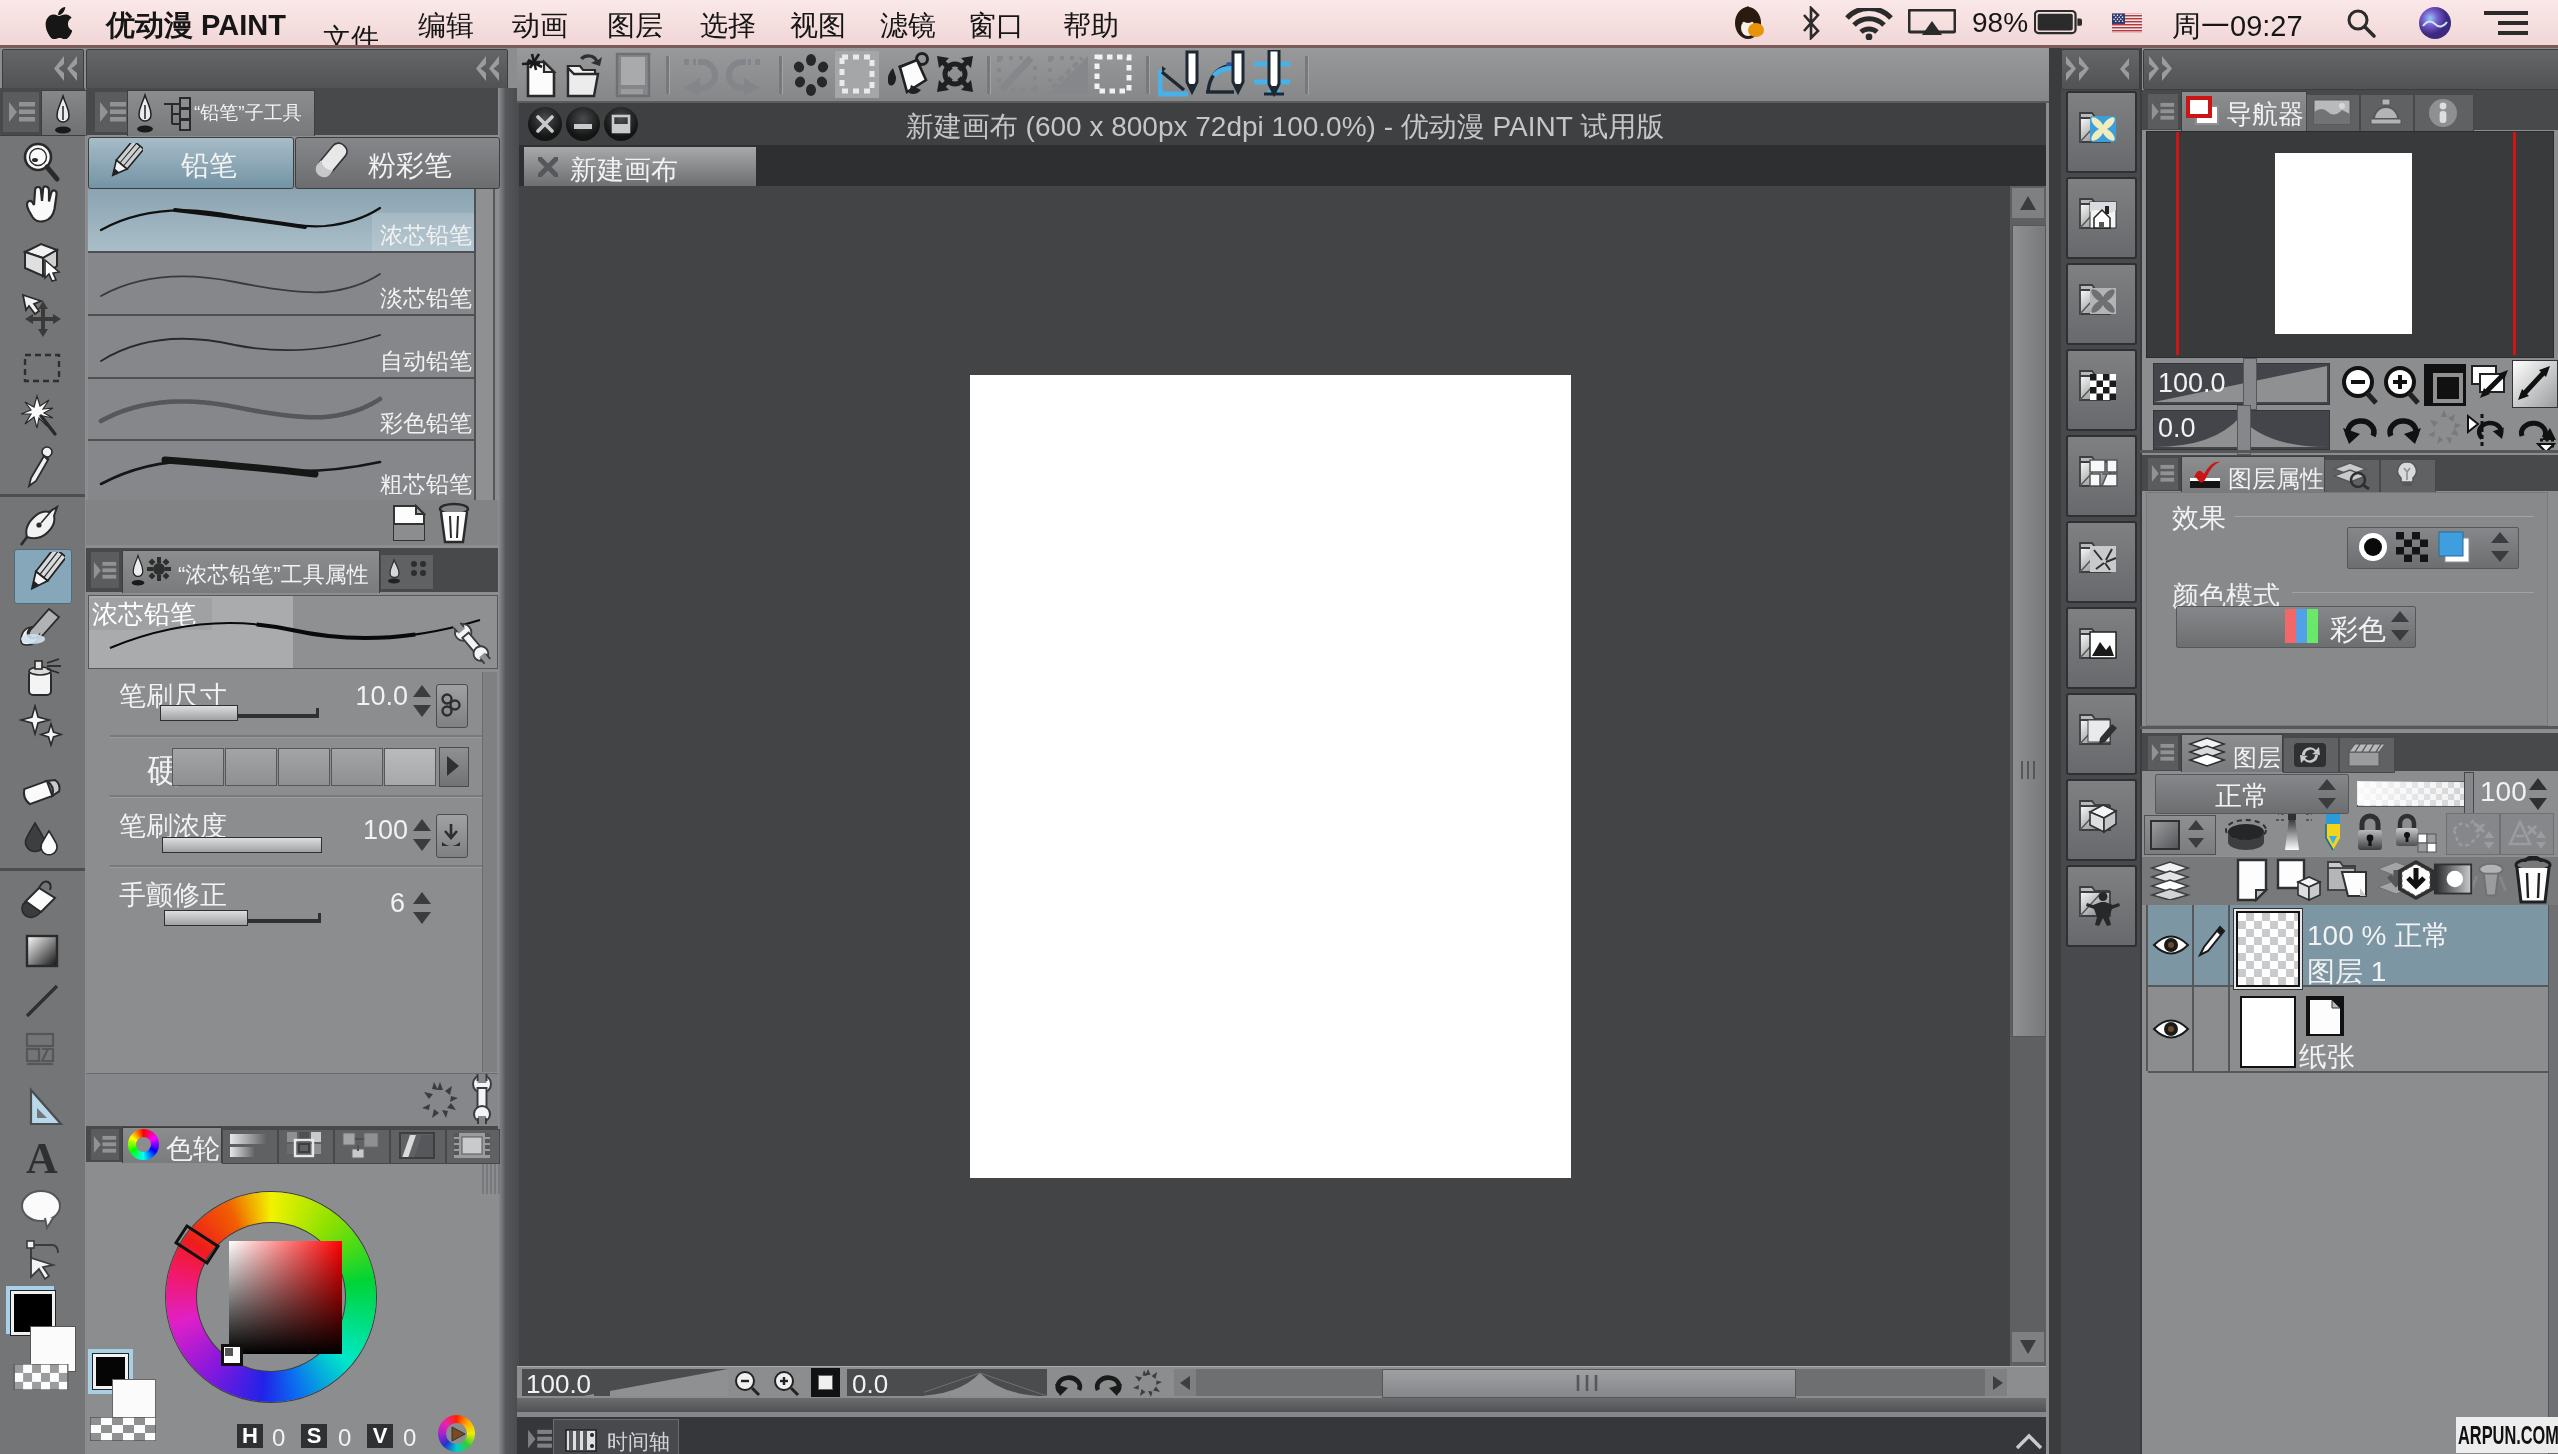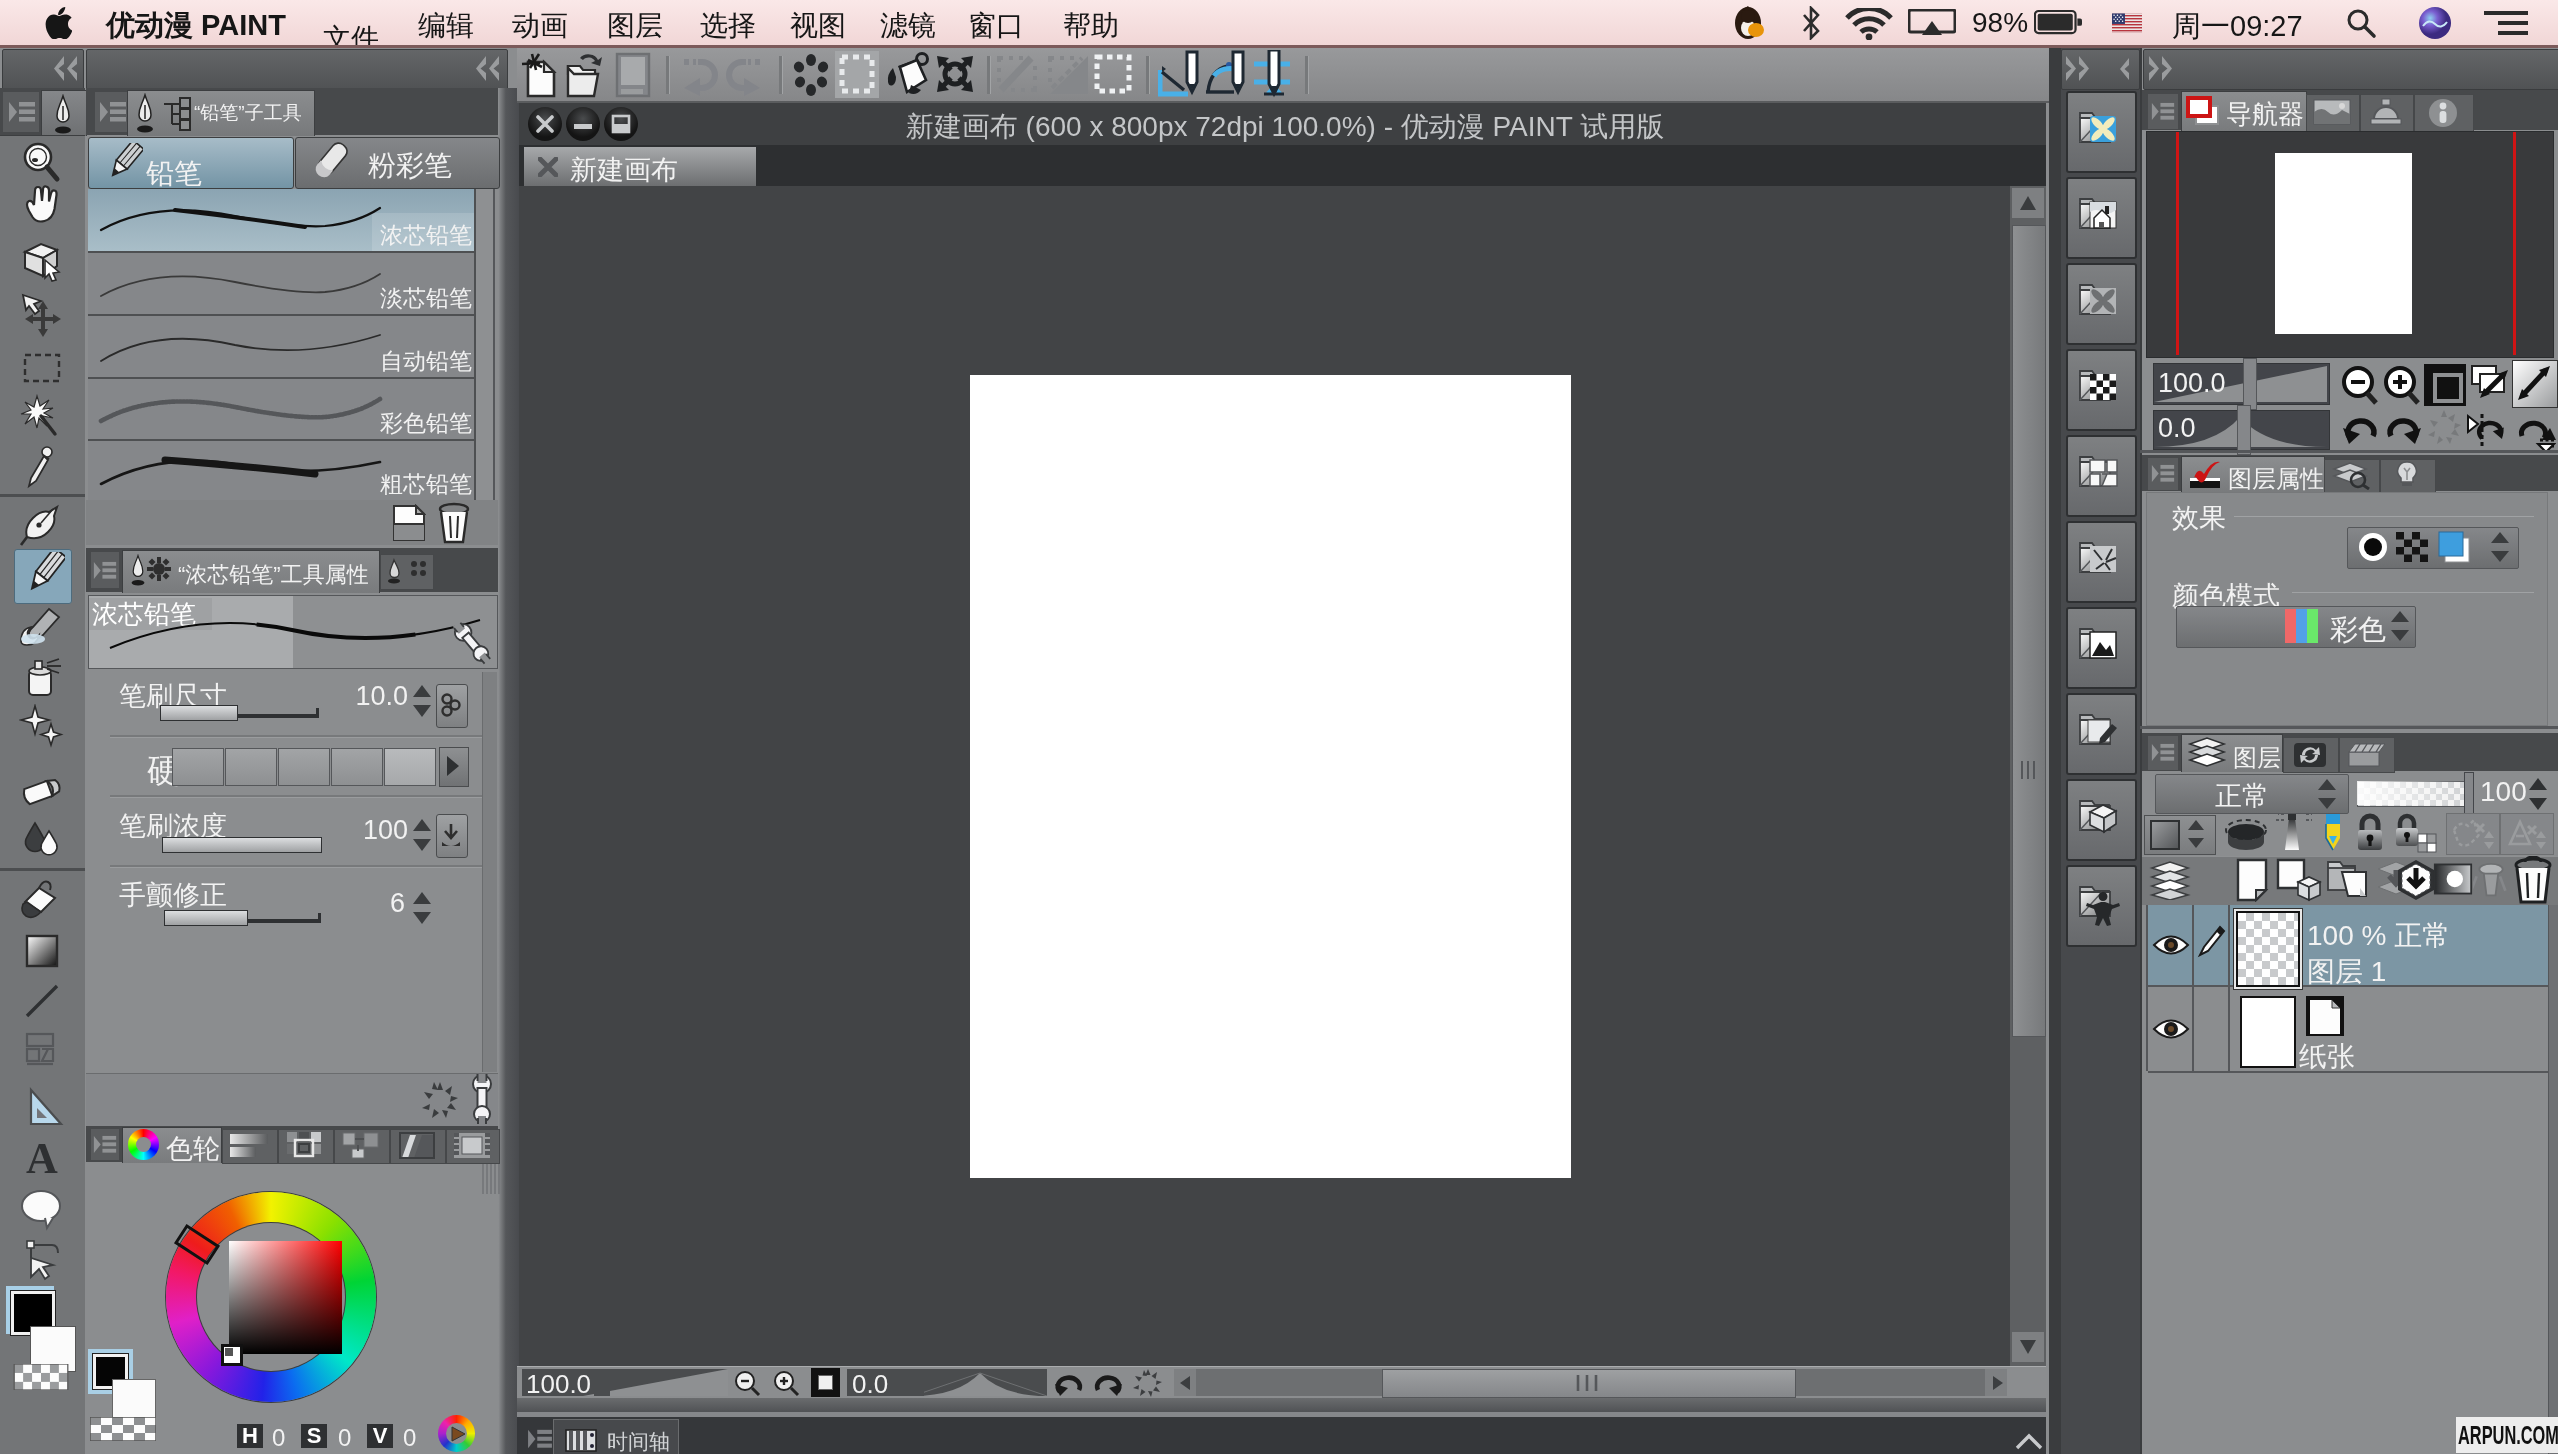--- a/index.html
+++ b/index.html
@@ -341,21 +341,21 @@
 <div class="abs" style="left:295px;top:137px;width:203px;height:50px;background:linear-gradient(#85878a,#6b6d6f);border:1px solid #3c3e40;border-radius:3px;"></div>
 <svg class="abs" style="left:103px;top:143px" width="40" height="40" viewBox="0 0 40 40">
       <g transform="rotate(40 20 20)">
         <rect x="13" y="-4" width="14" height="26" fill="#cdd0d2" stroke="#222" stroke-width="1.6"></rect>
         <line x1="17.6" y1="-4" x2="17.6" y2="22" stroke="#222" stroke-width="1"></line>
         <line x1="22.3" y1="-4" x2="22.3" y2="22" stroke="#222" stroke-width="1"></line>
         <path d="M13 22 h14 L20 36 Z" fill="#f4f4f4" stroke="#222" stroke-width="1.6"></path>
         <path d="M17 29.5 L20 36 L23 29.5 Z" fill="#222"></path>
       </g>
     </svg>
-<div class="abs wtxt" style="left:146px;top:147px;font-size:28px;margin-top:8px;">铅笔</div>
+<div class="abs wtxt" style="left:181px;top:147px;font-size:28px;">铅笔</div>
 <svg class="abs" style="left:308px;top:142px" width="42" height="42" viewBox="0 0 42 42">
       <g transform="rotate(40 21 21)">
         <rect x="13" y="-2" width="16" height="34" rx="7" fill="#e8e8e8" stroke="#333" stroke-width="1.6"></rect>
         <path d="M13 24 q8 6 16 0 l0 6 a8 7 0 0 1 -16 0 Z" fill="#c8c8ca"></path>
       </g>
     </svg>
 <div class="abs wtxt" style="left:368px;top:147px;font-size:28px;">粉彩笔</div>
 
 <div id="subtools">
 <div class="abs" style="left:88px;top:189px;width:386px;height:62px;background:linear-gradient(#8ba4b2,#a9bec8);"></div>

